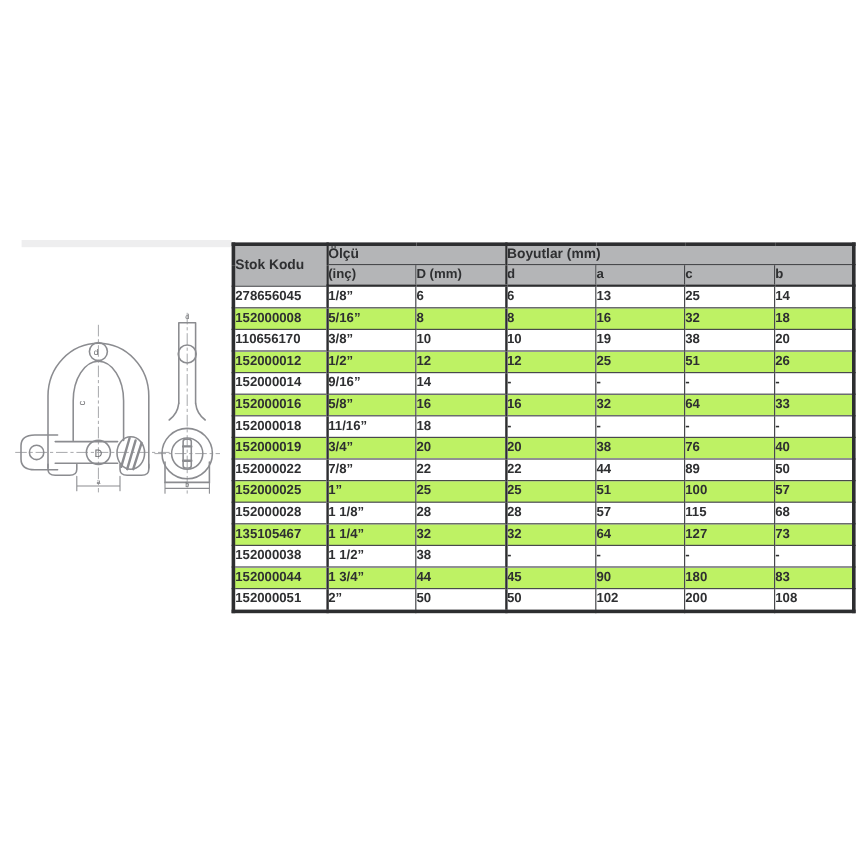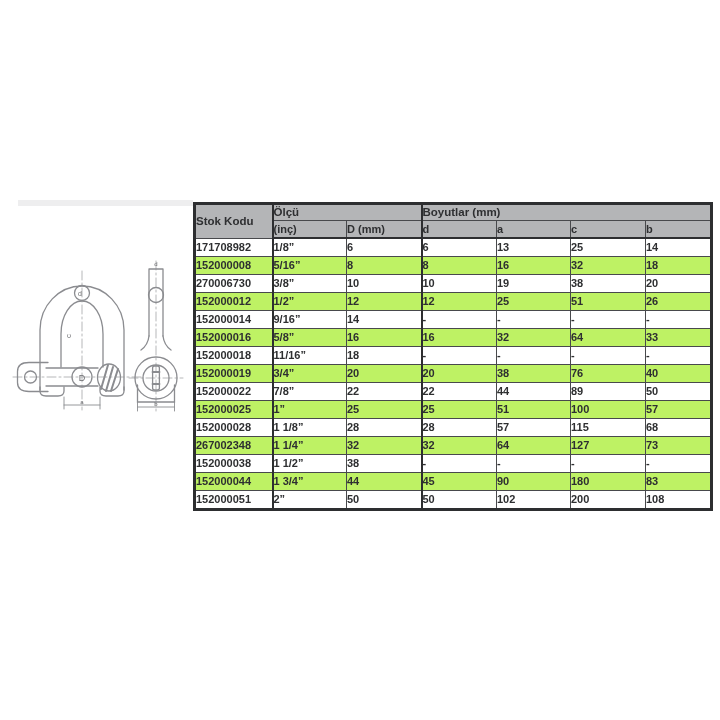--- a/index.html
+++ b/index.html
@@ -108,39 +108,39 @@
         <th class="thick-l">(inç)</th>
         <th>D (mm)</th>
         <th class="thick-l">d</th>
         <th>a</th>
         <th>c</th>
         <th>b</th>
       </tr>
     </thead>
     <tbody>
         <tr>
-      <td>171708982</td>
+      <td>278656045</td>
       <td class="thick-l">1/8”</td>
       <td>6</td>
       <td class="thick-l">6</td>
       <td>13</td>
       <td>25</td>
       <td>14</td>
     </tr>
         <tr class="alt">
       <td>152000008</td>
       <td class="thick-l">5/16”</td>
       <td>8</td>
       <td class="thick-l">8</td>
       <td>16</td>
       <td>32</td>
       <td>18</td>
     </tr>
         <tr>
-      <td>270006730</td>
+      <td>110656170</td>
       <td class="thick-l">3/8”</td>
       <td>10</td>
       <td class="thick-l">10</td>
       <td>19</td>
       <td>38</td>
       <td>20</td>
     </tr>
         <tr class="alt">
       <td>152000012</td>
       <td class="thick-l">1/2”</td>
@@ -207,21 +207,21 @@
         <tr>
       <td>152000028</td>
       <td class="thick-l">1 1/8”</td>
       <td>28</td>
       <td class="thick-l">28</td>
       <td>57</td>
       <td>115</td>
       <td>68</td>
     </tr>
         <tr class="alt">
-      <td>267002348</td>
+      <td>135105467</td>
       <td class="thick-l">1 1/4”</td>
       <td>32</td>
       <td class="thick-l">32</td>
       <td>64</td>
       <td>127</td>
       <td>73</td>
     </tr>
         <tr>
       <td>152000038</td>
       <td class="thick-l">1 1/2”</td>

